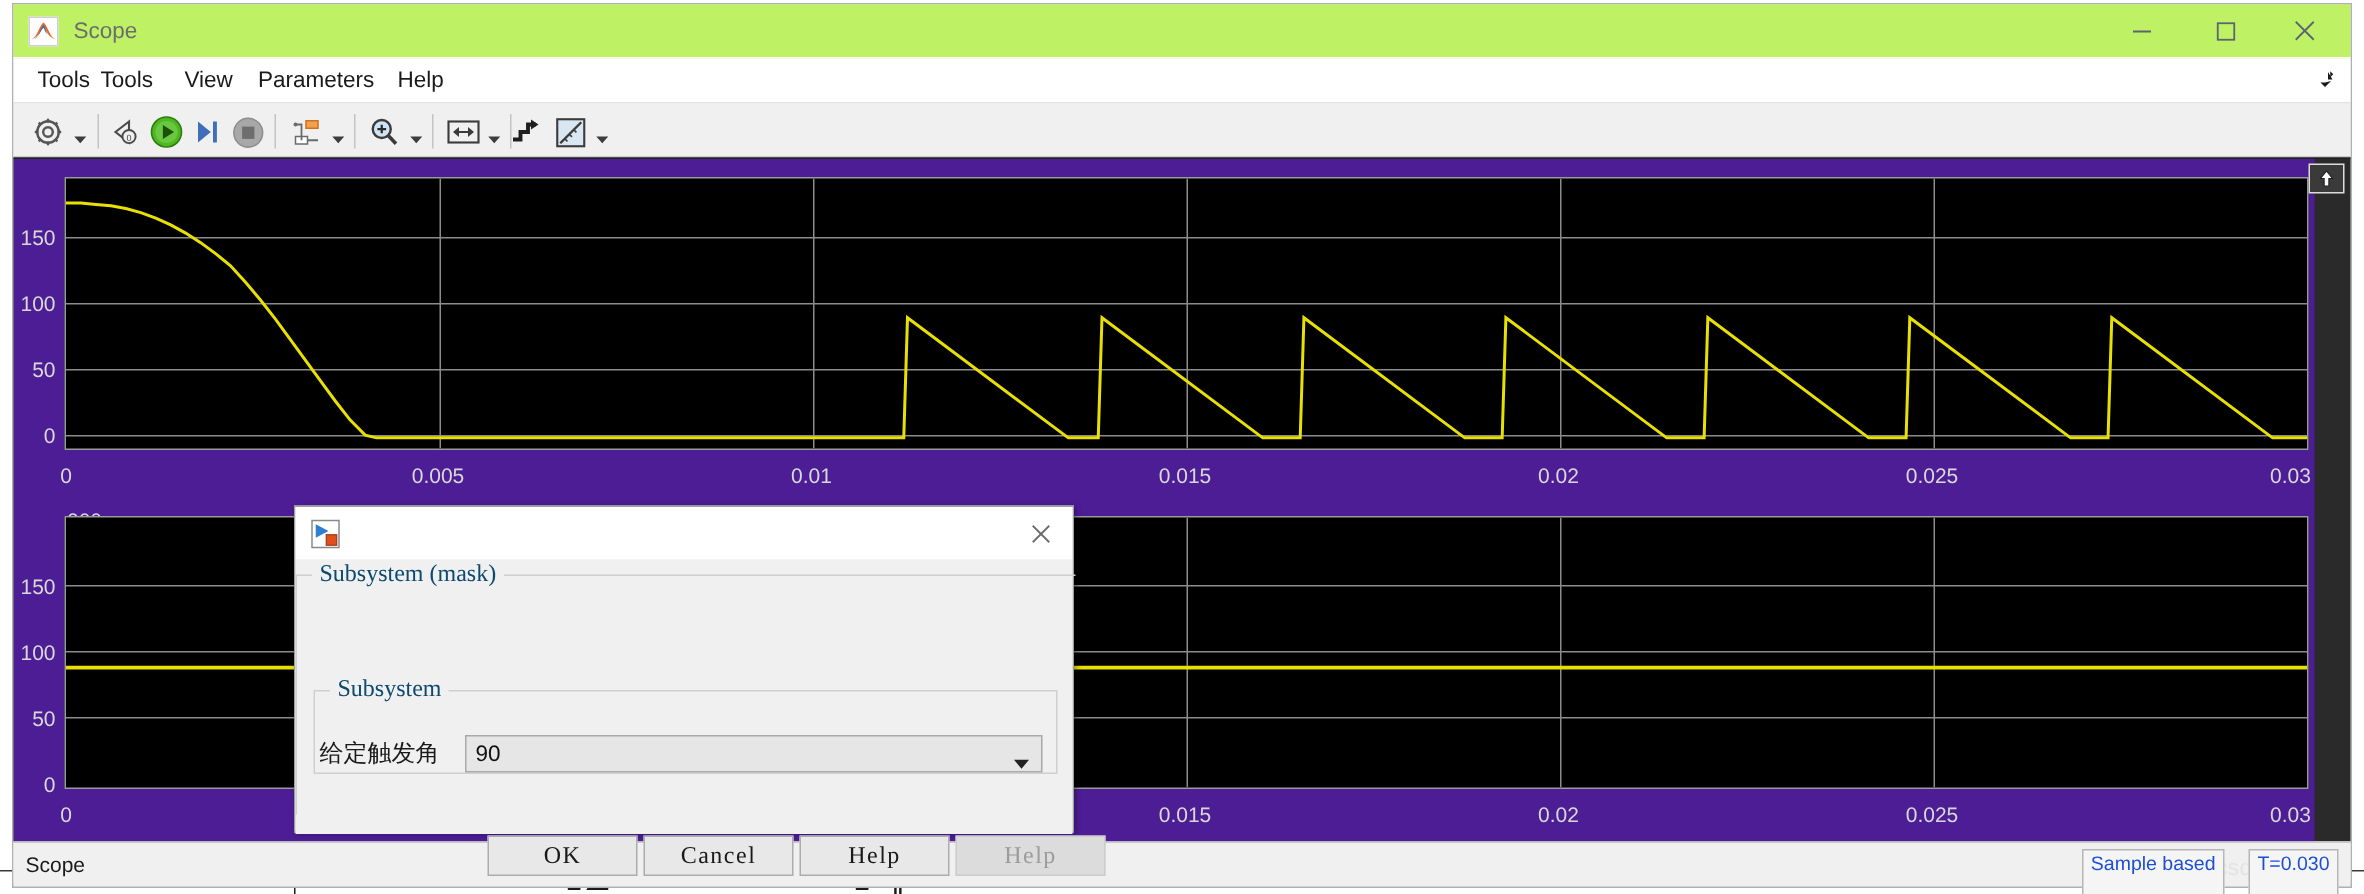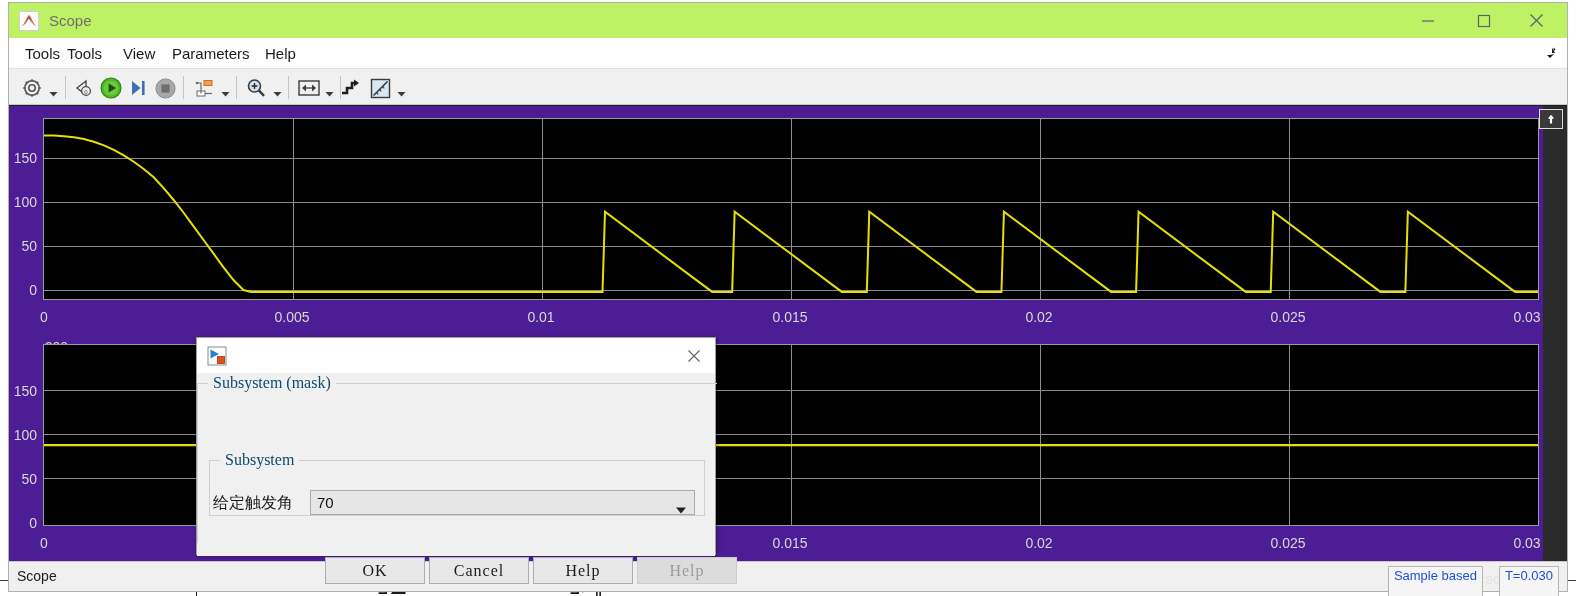--- a/index.html
+++ b/index.html
@@ -519,21 +519,21 @@
       <span class="group-legend">Subsystem (mask)</span>
     </div>
 
     <div class="group" id="grp-params">
       <span class="group-legend">Subsystem</span>
     </div>
 
     <div id="param-label">给定触发角</div>
 
     <div id="param-combo">
-      <span id="param-value">70</span>
+      <span id="param-value">90</span>
       <span id="param-caret">
         <svg width="10" height="7" viewBox="0 0 10 7">
             <path d="M0 0.5 L10 0.5 L5 6.5 Z" fill="#222"></path>
           </svg>
       </span>
     </div>
 
     <div class="dlg-btn" id="btn-ok">OK</div>
     <div class="dlg-btn" id="btn-cancel">Cancel</div>
     <div class="dlg-btn" id="btn-help">Help</div>

